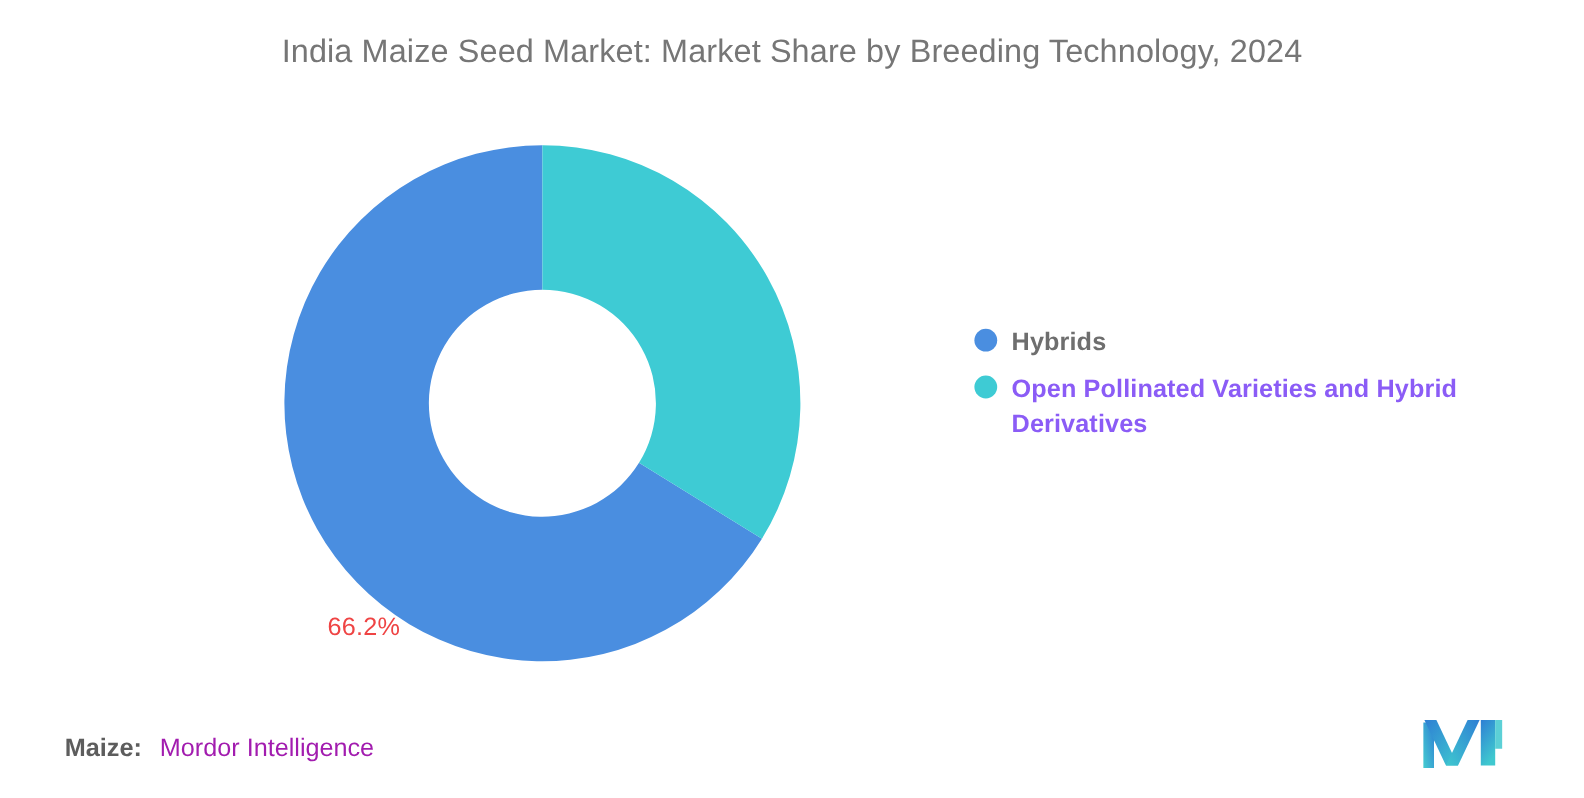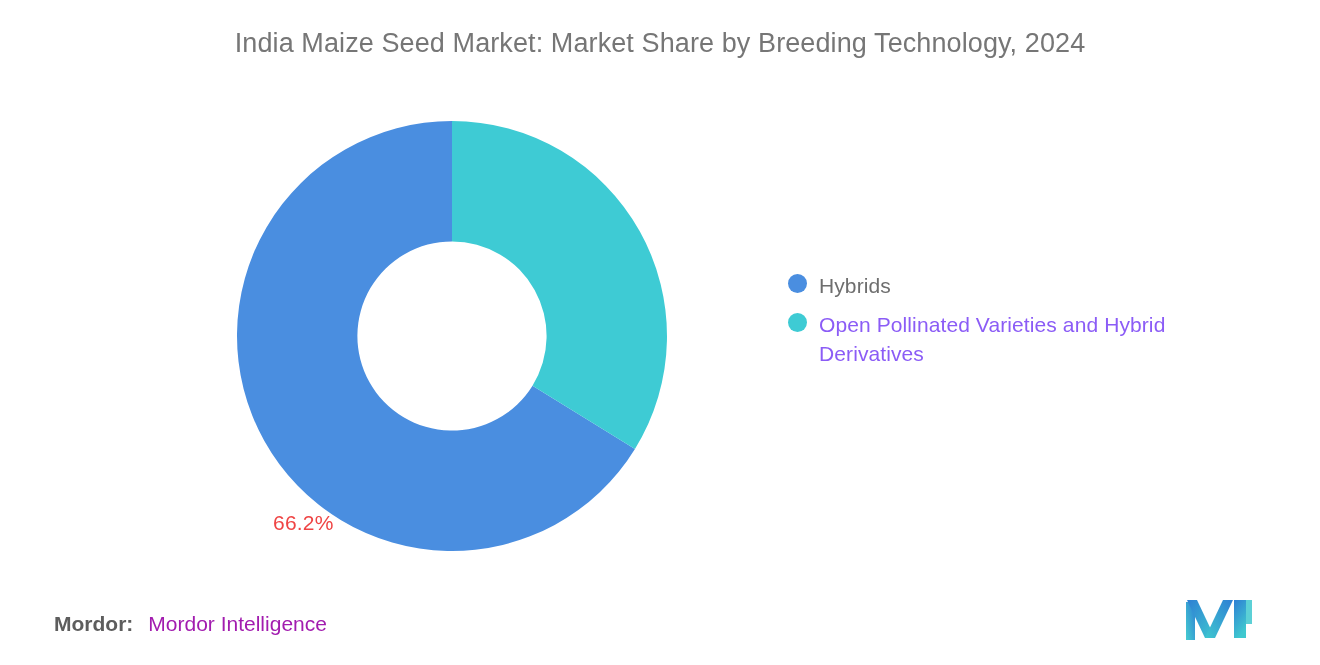--- a/index.html
+++ b/index.html
@@ -59,23 +59,24 @@
     top: 390px;
     font-size: 21px;
     color: #3d4a57;
     letter-spacing: 0.2px;
     white-space: nowrap;
   }
 
   
   #legend {
     position: absolute;
-    left: 788px;
+    left: 812px;
     top: 271px;
     width: 430px;
+    font-weight: bold;
   }
   .legend-row {
     display: flex;
     align-items: flex-start;
     margin-bottom: 10px;
   }
   .legend-swatch {
     width: 19px;
     height: 19px;
     border-radius: 50%;
@@ -151,21 +152,21 @@
       <span class="legend-swatch" id="swatch-0" style="background: rgb(74, 142, 224);"></span>
       <span class="legend-label" style="color: rgb(110, 110, 110);">Hybrids</span>
     </div>
     <div class="legend-row">
       <span class="legend-swatch" id="swatch-1" style="background: rgb(62, 203, 212);"></span>
       <span class="legend-label" style="color: #8b5cf6;">Open Pollinated Varieties and Hybrid Derivatives</span>
     </div>
   </div>
 
   <div id="source-line">
-    <span id="source-label">Mordor:</span><span id="source-value">Mordor Intelligence</span>
+    <span id="source-label">Maize:</span><span id="source-value">Mordor Intelligence</span>
   </div>
 
   <div id="brand-logo">
     <svg viewBox="0 0 66 42">
       <defs>
         <linearGradient id="lg1" x1="0" y1="1" x2="1" y2="0">
           <stop offset="0%" stop-color="#45CDD0"></stop>
           <stop offset="100%" stop-color="#2E7FD4"></stop>
         </linearGradient>
         <linearGradient id="lg2" x1="0" y1="0" x2="1" y2="1">

